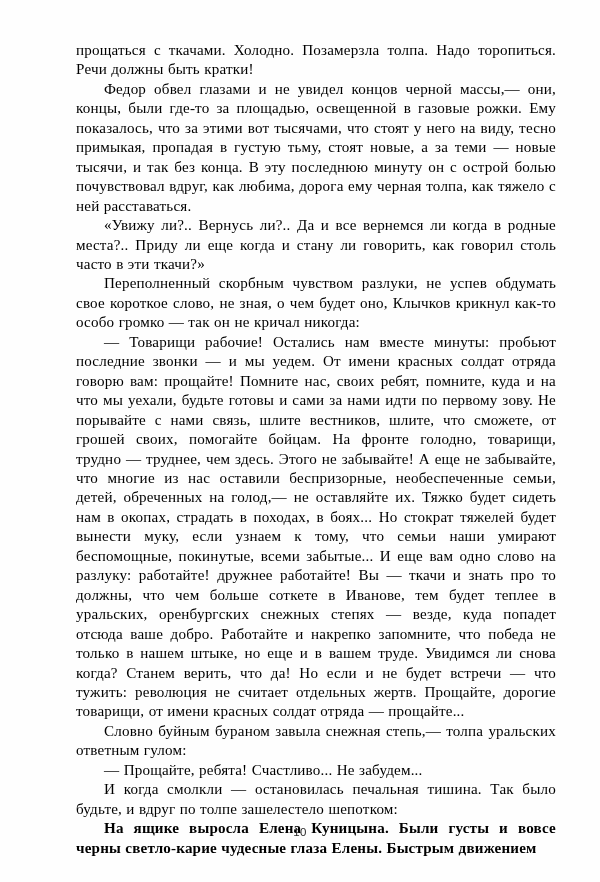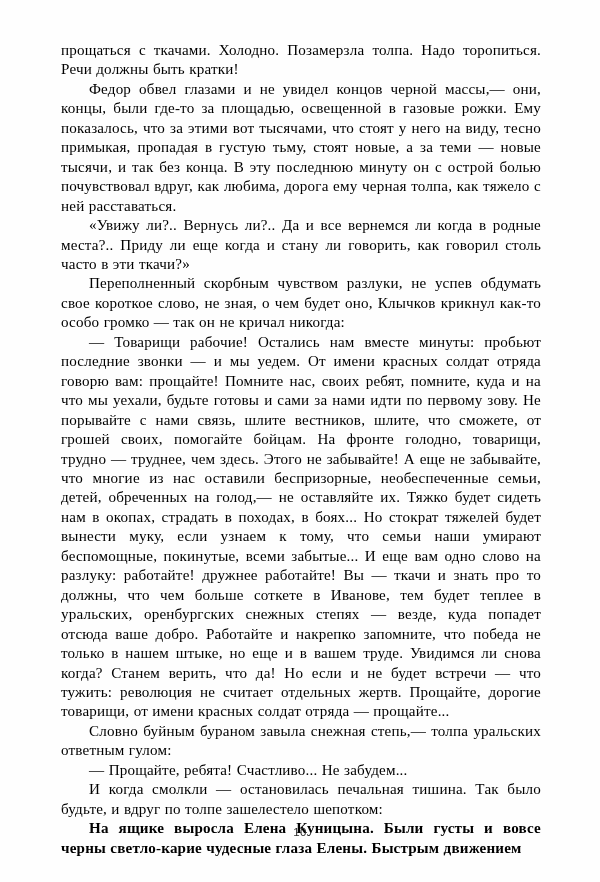--- a/index.html
+++ b/index.html
@@ -20,21 +20,21 @@
     position: absolute;
     left: 0;
     top: 0;
     width: 600px;
     height: 882px;
     background: #fefefe;
   }
 
   .text-column {
     position: absolute;
-    left: 61px;
+    left: 76px;
     top: 41px;
     width: 480px;
   }
 
   .para {
     margin: 0;
     text-align: justify;
     text-justify: inter-word;
     font-size: 15.1px;
     line-height: 19.45px;

